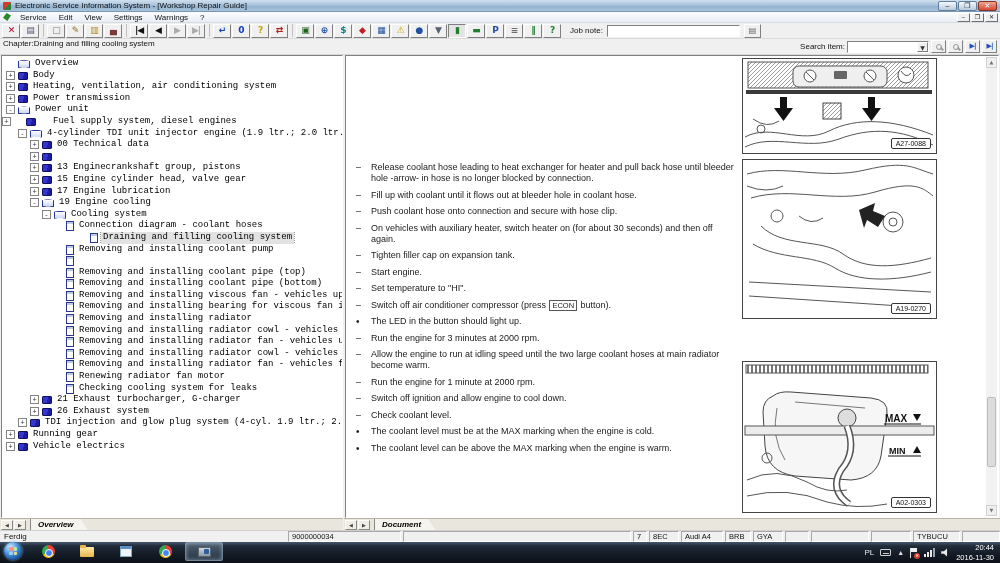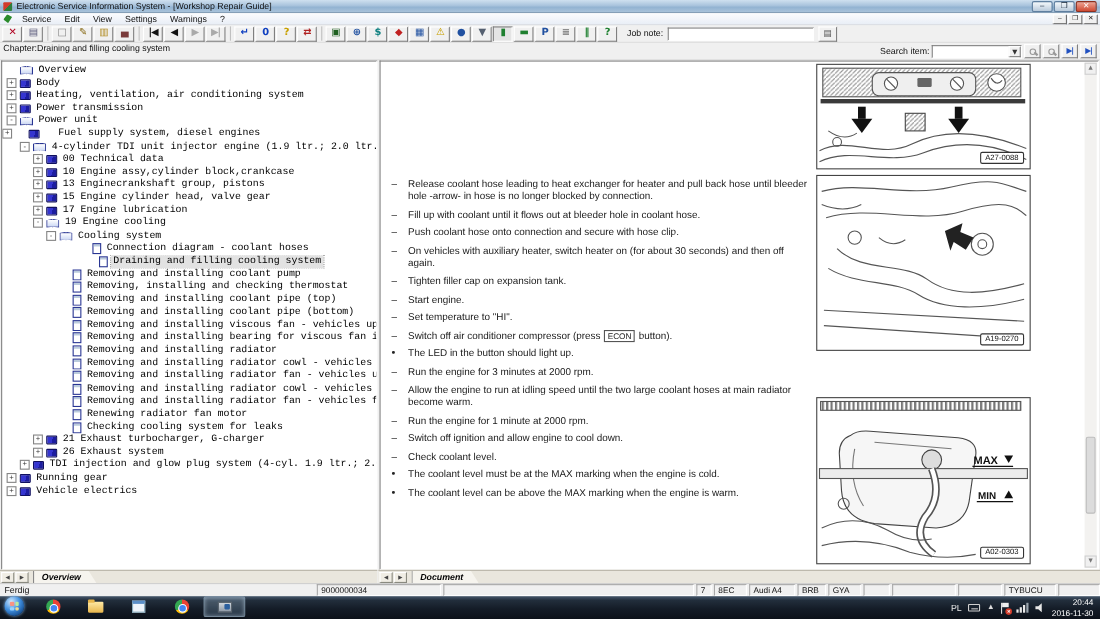--- a/index.html
+++ b/index.html
@@ -340,21 +340,20 @@
             <span class="tlabel">4-cylinder TDI unit injector engine (1.9 ltr.; 2.0 ltr. 2-v.</span>
           </div>
           <div class="tree-row" style="padding-left: 28px;">
             <span class="expand">+</span>
             <span class="ticon icon-book"></span>
             <span class="tlabel">00 Technical data</span>
           </div>
           <div class="tree-row" style="padding-left: 28px;">
             <span class="expand">+</span>
             <span class="ticon icon-book"></span>
-            <span class="tlabel">10 Engine assy,cylinder block,crankcase</span>
           </div>
           <div class="tree-row" style="padding-left: 28px;">
             <span class="expand">+</span>
             <span class="ticon icon-book"></span>
             <span class="tlabel">13 Enginecrankshaft group, pistons</span>
           </div>
           <div class="tree-row" style="padding-left: 28px;">
             <span class="expand">+</span>
             <span class="ticon icon-book"></span>
             <span class="tlabel">15 Engine cylinder head, valve gear</span>
@@ -367,39 +366,38 @@
           <div class="tree-row" style="padding-left: 28px;">
             <span class="expand">-</span>
             <span class="ticon icon-book-open"></span>
             <span class="tlabel">19 Engine cooling</span>
           </div>
           <div class="tree-row" style="padding-left: 40px;">
             <span class="expand">-</span>
             <span class="ticon icon-book-open"></span>
             <span class="tlabel">Cooling system</span>
           </div>
-          <div class="tree-row" style="padding-left: 52px; margin-left: 18px;">
+          <div class="tree-row" style="padding-left: 52px;">
             <span class="expand-spacer"></span>
             <span class="ticon icon-doc"></span>
             <span class="tlabel">Connection diagram - coolant hoses</span>
           </div>
           <div class="tree-row" style="padding-left: 76px;">
             <span class="expand-spacer"></span>
             <span class="ticon icon-doc"></span>
             <span class="tlabel selected">Draining and filling cooling system</span>
           </div>
           <div class="tree-row" style="padding-left: 52px;">
             <span class="expand-spacer"></span>
             <span class="ticon icon-doc"></span>
             <span class="tlabel">Removing and installing coolant pump</span>
           </div>
           <div class="tree-row" style="padding-left: 52px;">
             <span class="expand-spacer"></span>
             <span class="ticon icon-doc"></span>
-            <span class="tlabel">Removing, installing and checking thermostat</span>
           </div>
           <div class="tree-row" style="padding-left: 52px;">
             <span class="expand-spacer"></span>
             <span class="ticon icon-doc"></span>
             <span class="tlabel">Removing and installing coolant pipe (top)</span>
           </div>
           <div class="tree-row" style="padding-left: 52px;">
             <span class="expand-spacer"></span>
             <span class="ticon icon-doc"></span>
             <span class="tlabel">Removing and installing coolant pipe (bottom)</span>

